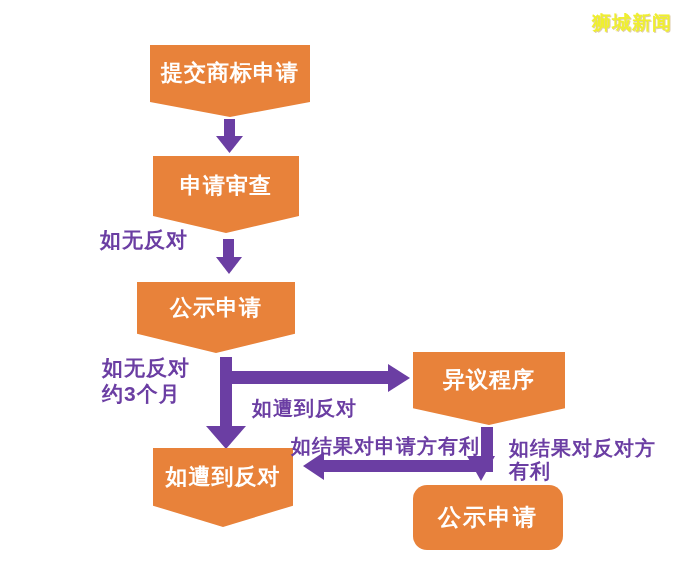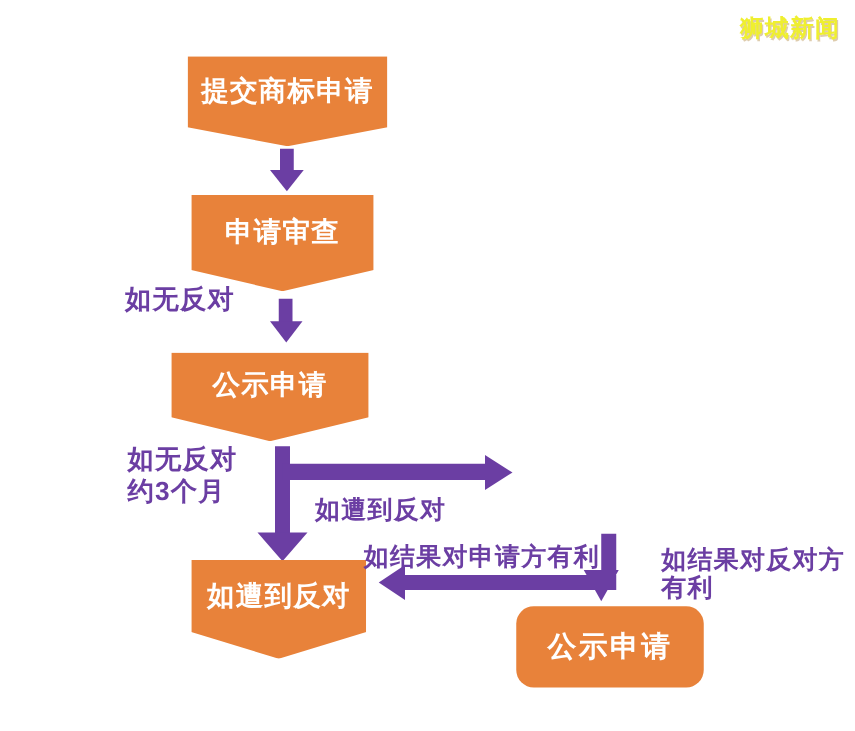--- a/index.html
+++ b/index.html
@@ -26,21 +26,21 @@
     font-size:22px;letter-spacing:1px;white-space:nowrap;font-family:Liberation Mono, monospace;
   }
   .rounded{border-radius:14px;align-items:center;}
   .rounded .node-label{font-size:23px;letter-spacing:2px;}
   .edge-label{
     position:absolute;color:var(--purple);font-weight:bold;white-space:nowrap;
     font-size:20px;letter-spacing:1px;line-height:25px;
   }
   .edge-label.two-line span{display:block;}
   .edge-label.wait{font-size:21px;line-height:26px;margin-left:44px;}
-  .edge-label.opp{line-height:23px;margin-left:20px;}
+  .edge-label.opp{line-height:23px;}
   .brand{
     position:absolute;right:12px;top:10px;color:var(--yellow);
     font-size:19px;font-weight:bold;letter-spacing:1px;
     text-shadow:1px 1px 0 rgba(160,110,20,0.35);
   }
   .watermark{
     position:absolute;left:8px;top:545px;color:var(--yellow);
     font-size:29px;letter-spacing:1px;
     text-shadow:1px 1px 0 rgba(180,180,180,0.45);
   }
@@ -84,20 +84,23 @@
   </div>
 
   <div class="node banner" style="left:153px;top:156px;width:146px;height:77px;--rh:78%">
     <span class="node-label">申请审查</span>
   </div>
 
   <div class="node banner" style="left:137px;top:282px;width:158px;height:71px;--rh:73%">
     <span class="node-label">公示申请</span>
   </div>
 
+  <div class="node banner" style="left:413px;top:352px;width:152px;height:73px;--rh:77%">
+    <span class="node-label">异议程序</span>
+  </div>
 
   <div class="node banner" style="left:153px;top:448px;width:140px;height:79px;--rh:73%">
     <span class="node-label">如遭到反对</span>
   </div>
 
   <div class="node rounded" style="left:413px;top:485px;width:150px;height:65px;">
     <span class="node-label">公示申请</span>
   </div>
 
   <div class="edge-label two-line wait" style="left:56px;top:227px;">

